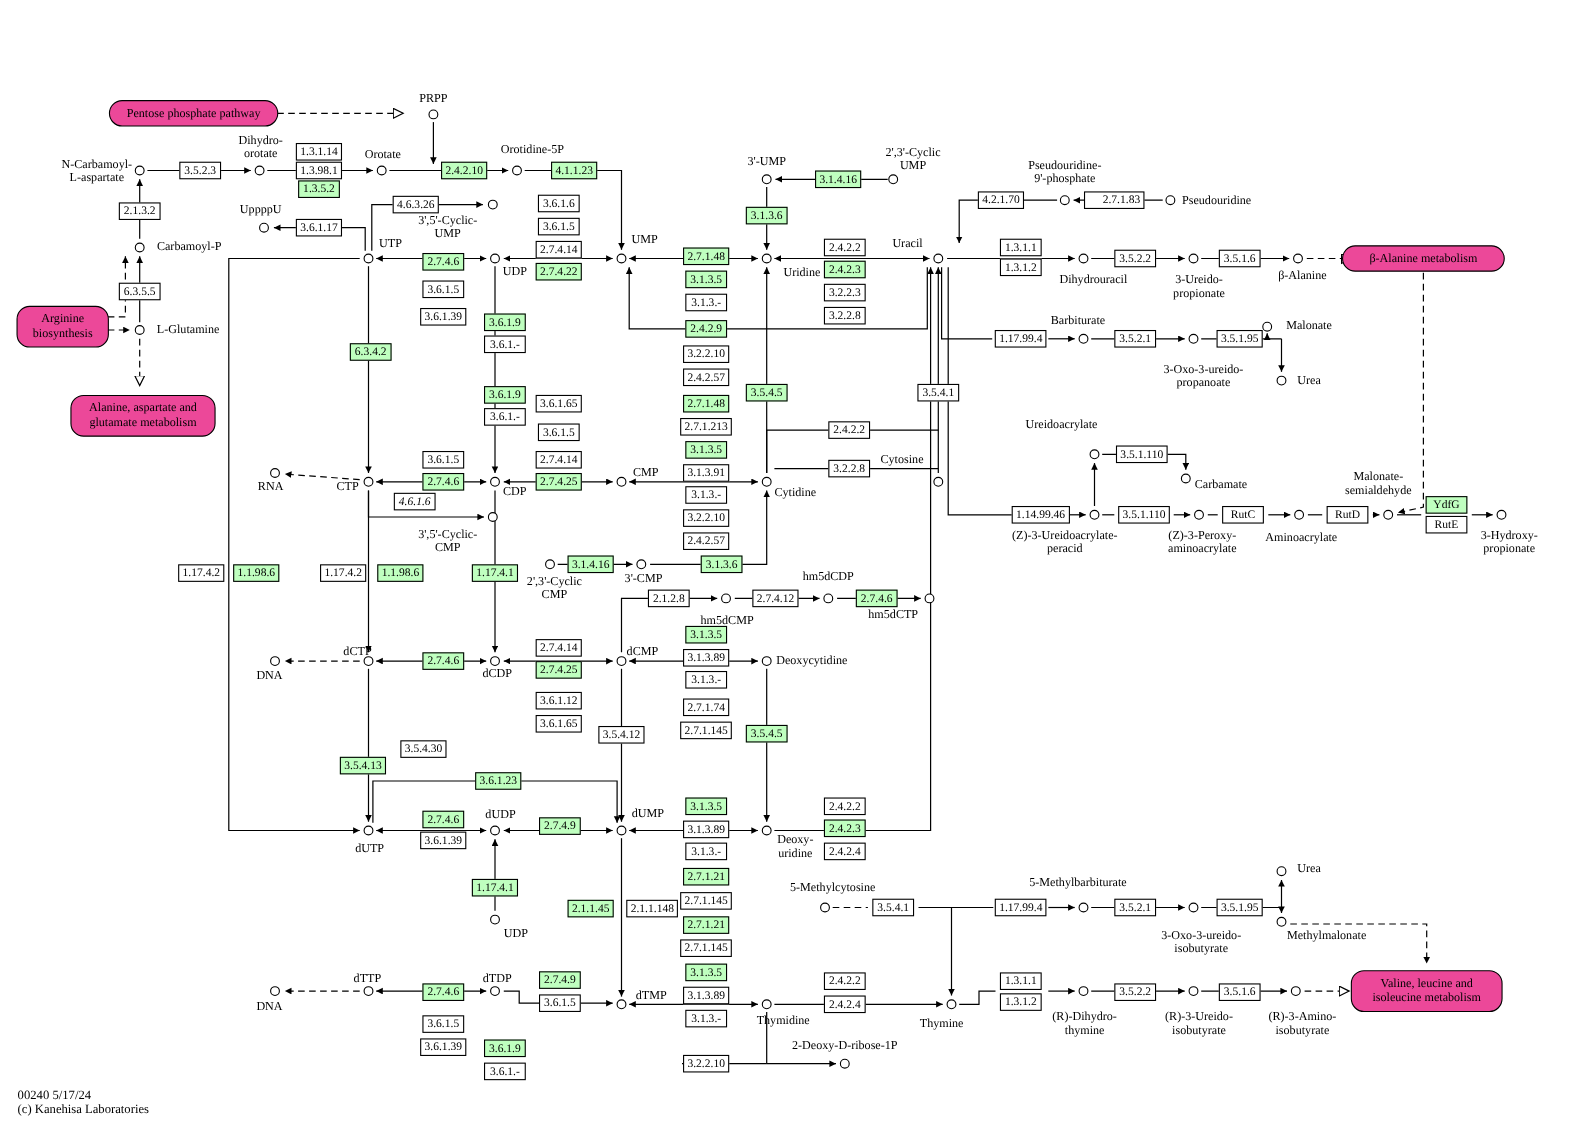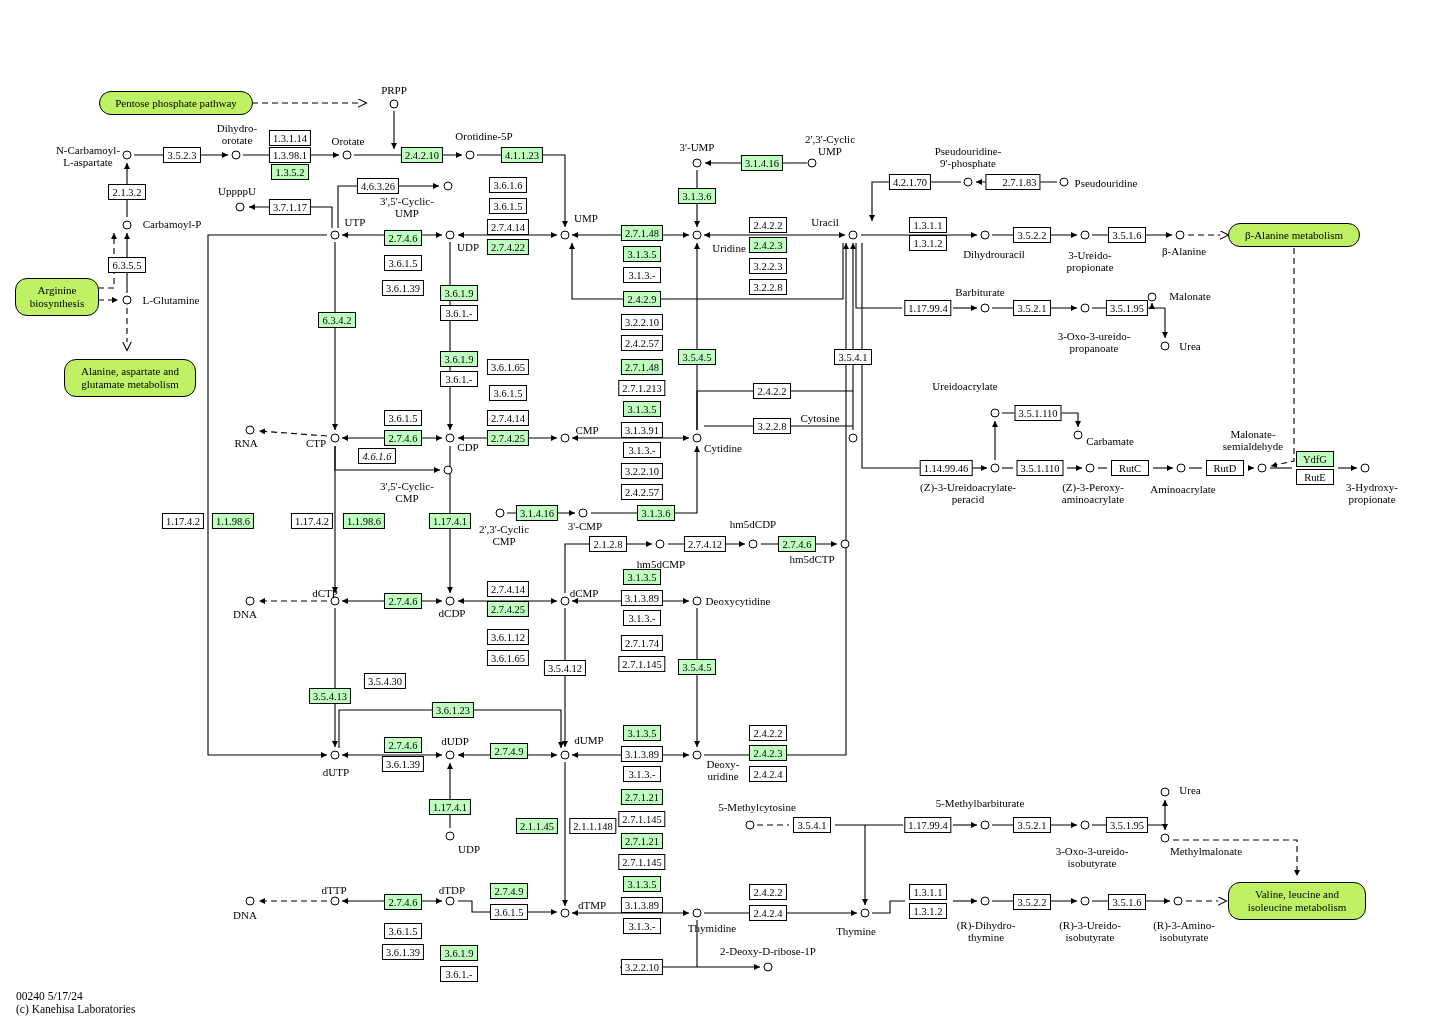--- a/index.html
+++ b/index.html
@@ -8,21 +8,21 @@
   #edge-layer{position:absolute;left:0;top:0;}
   .ebox{position:absolute;transform:translate(-50%,-50%);box-sizing:border-box;
         border:1.2px solid #000;background:#fff;font-size:10.5px;line-height:1.05;
         padding:1.5px 3px;white-space:nowrap;text-align:center;min-width:38px;}
   .ebox.hl{background:var(--hl,#bfffbf);}
   .cnode{position:absolute;width:7px;height:7px;border:1.3px solid #000;border-radius:50%;
          background:#fff;transform:translate(-50%,-50%);}
   .clabel{position:absolute;transform:translate(-50%,-50%);font-size:11px;line-height:1.12;
           text-align:center;white-space:pre;}
   .plink{position:absolute;transform:translate(-50%,-50%);box-sizing:border-box;
-         border:1.2px solid #000;border-radius:12px;background:#bef264;font-size:11px;
+         border:1.2px solid #000;border-radius:12px;background:#ec4899;font-size:11px;
          line-height:1.15;text-align:center;display:flex;align-items:center;
          justify-content:center;white-space:pre;padding:0 6px;}
   .title-box{position:absolute;left:40px;top:46px;border:2px solid #000;background:#fff;
          padding:4px 11px;font-size:14.5px;letter-spacing:1px;white-space:nowrap;}
   .footer{position:absolute;left:16px;font-size:11.5px;white-space:nowrap;}
 </style>
 </head>
 <body>
 
 <div id="stage">
@@ -296,21 +296,21 @@
     <div class="cnode" style="left: 1178px; top: 901px;"></div>
     <div class="cnode" style="left: 250px; top: 901px;"></div>
     <div class="ebox" style="left: 182px; top: 155px;">3.5.2.3</div>
     <div class="ebox" style="left: 290px; top: 138px;">1.3.1.14</div>
     <div class="ebox" style="left: 290px; top: 155px;">1.3.98.1</div>
     <div class="ebox hl" style="left: 290px; top: 172px;">1.3.5.2</div>
     <div class="ebox hl" style="left: 422px; top: 155px;">2.4.2.10</div>
     <div class="ebox hl" style="left: 522px; top: 155px;">4.1.1.23</div>
     <div class="ebox" style="left: 127px; top: 192px;">2.1.3.2</div>
     <div class="ebox" style="left: 127px; top: 265px;">6.3.5.5</div>
-    <div class="ebox" style="left: 290px; top: 207px;">3.7.1.17</div>
+    <div class="ebox" style="left: 290px; top: 207px;">3.6.1.17</div>
     <div class="ebox" style="left: 378px; top: 186px;">4.6.3.26</div>
     <div class="ebox hl" style="left: 403px; top: 238px;">2.7.4.6</div>
     <div class="ebox" style="left: 403px; top: 263px;">3.6.1.5</div>
     <div class="ebox" style="left: 403px; top: 288px;">3.6.1.39</div>
     <div class="ebox hl" style="left: 459px; top: 293px;">3.6.1.9</div>
     <div class="ebox" style="left: 459px; top: 313px;">3.6.1.-</div>
     <div class="ebox" style="left: 508px; top: 185px;">3.6.1.6</div>
     <div class="ebox" style="left: 508px; top: 206px;">3.6.1.5</div>
     <div class="ebox" style="left: 508px; top: 227px;">2.7.4.14</div>
     <div class="ebox hl" style="left: 508px; top: 247px;">2.7.4.22</div>
@@ -423,16 +423,16 @@
     <div class="ebox hl" style="left: 509px; top: 891px;">2.7.4.9</div>
     <div class="ebox" style="left: 509px; top: 912px;">3.6.1.5</div>
     <div class="ebox hl" style="left: 459px; top: 953px;">3.6.1.9</div>
     <div class="ebox" style="left: 459px; top: 974px;">3.6.1.-</div>
     <div class="ebox" style="left: 642px; top: 967px;">3.2.2.10</div>
     <div class="plink" style="left: 176px; top: 103px; width: 154px; min-height: 24px;">Pentose phosphate pathway</div>
     <div class="plink" style="left: 57px; top: 297px; width: 84px; min-height: 38px;">Arginine
 biosynthesis</div>
     <div class="plink" style="left: 130px; top: 378px; width: 132px; min-height: 38px;">Alanine, aspartate and
 glutamate metabolism</div>
-    <div class="plink" style="left: 1294px; top: 235px; width: 132px; min-height: 24px;">β-Alanine metabolism</div>
+    <div class="plink" style="left: 1294px; top: 235px; width: 148px; min-height: 24px;">β-Alanine metabolism</div>
     <div class="plink" style="left: 1297px; top: 901px; width: 138px; min-height: 38px;">Valine, leucine and
 isoleucine metabolism</div>
   </div>
 
 </body></html>

